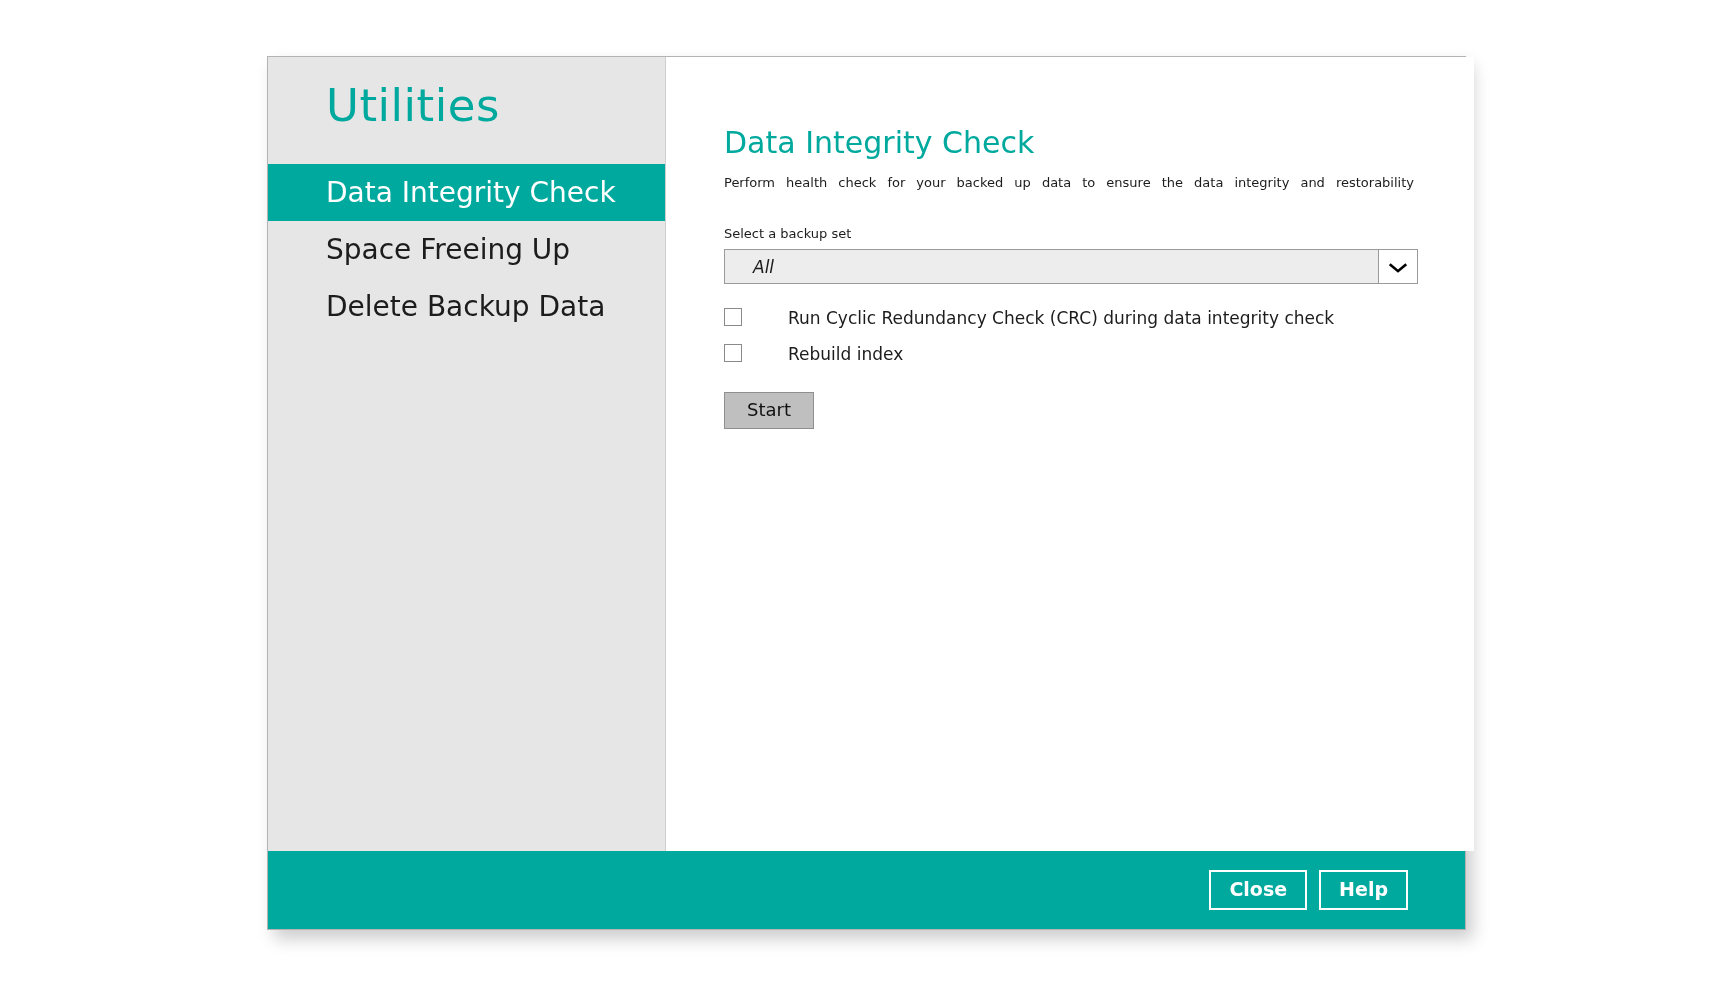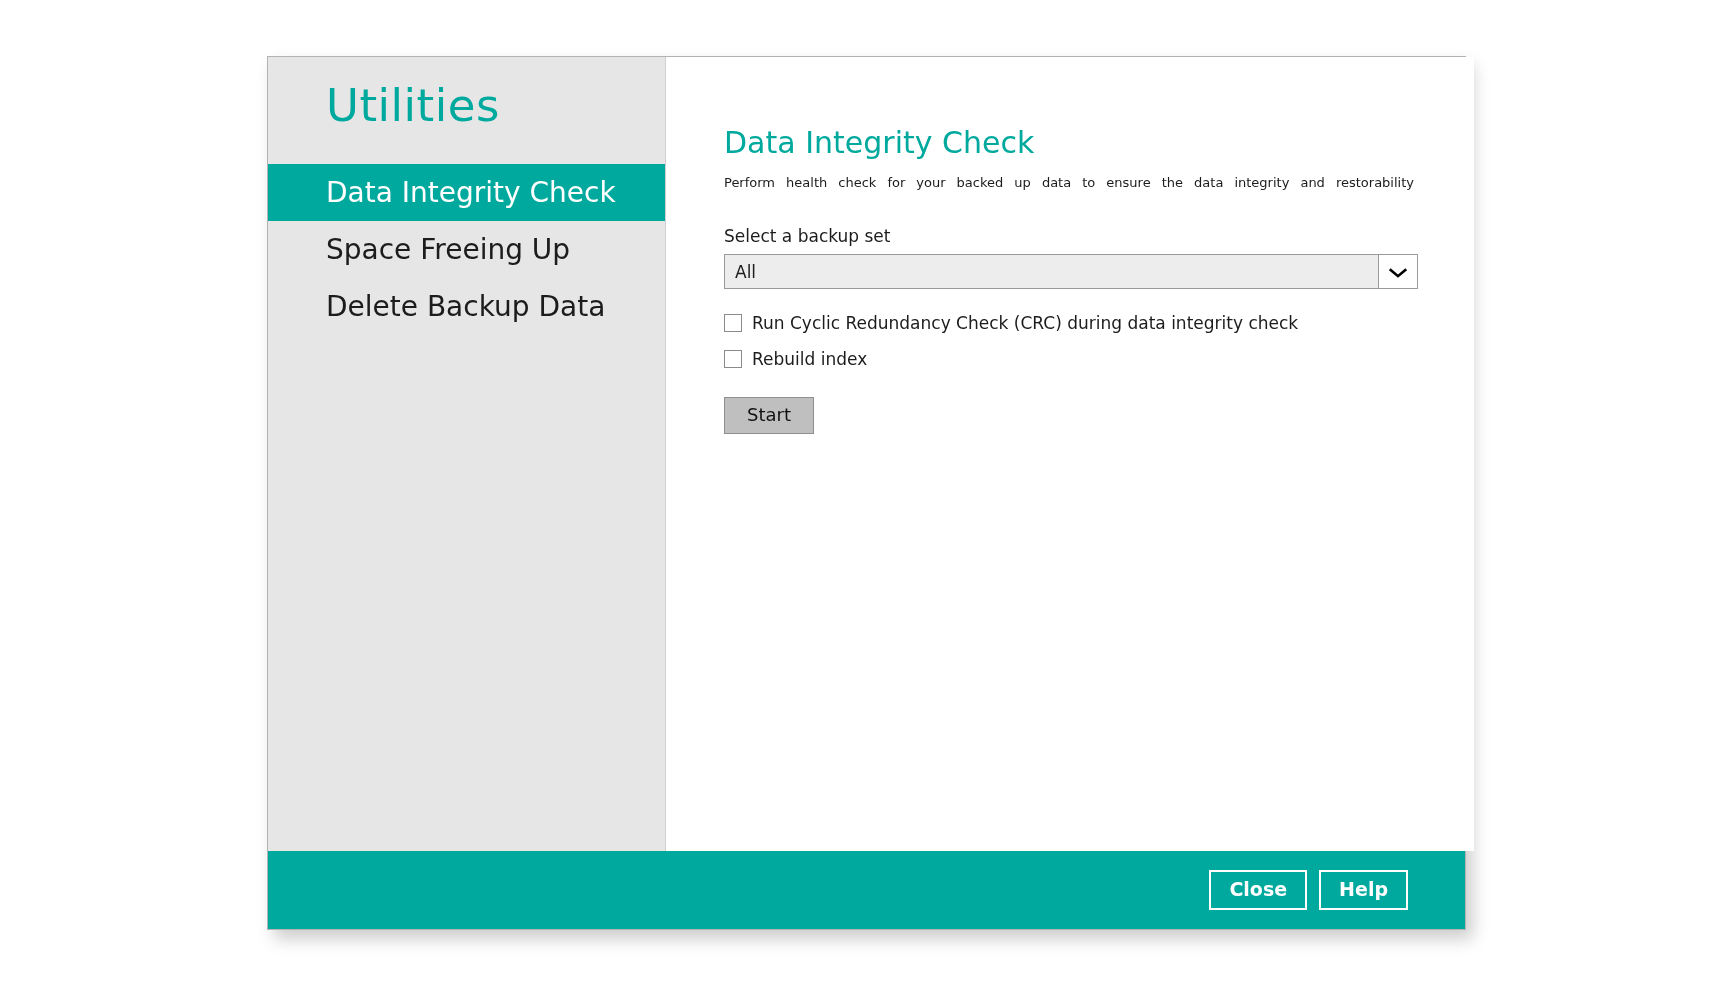--- a/index.html
+++ b/index.html
@@ -115,21 +115,21 @@
     max-width: 690px;
     user-select: none;
   }
   #content-desc::after {
     content: "";
     display: inline-block;
     width: 100%;
   }
 
   #select-label {
-    font-size: 17px;
+    font-size: 13px;
     color: #1c1c1c;
     margin: 0 0 8px 0;
     user-select: none;
   }
 
   
   #backup-set-select {
     width: 694px;
     height: 35px;
     box-sizing: border-box;
@@ -137,43 +137,44 @@
     border: 1px solid #9a9a9a;
     display: flex;
     align-items: center;
     position: relative;
     cursor: pointer;
     margin-bottom: 24px;
   }
   #backup-set-value {
     font-size: 17px;
     color: #1c1c1c;
-    padding-left: 10px;
+    padding-left: 28px;
     flex: 1 1 auto;
     user-select: none;
+    font-style: italic;
   }
   #backup-set-arrow {
     width: 38px;
     height: 33px;
     background: #ffffff;
     border-left: 1px solid #9a9a9a;
     display: flex;
     align-items: center;
     justify-content: center;
     flex: 0 0 38px;
   }
   #backup-set-arrow svg { display: block; }
 
   
   .checkbox-row {
     display: flex;
-    align-items: center;
     margin-bottom: 16px;
     cursor: pointer;
     width: fit-content;
+    gap: 36px;
   }
   .checkbox-box {
     width: 18px;
     height: 18px;
     border: 1px solid #8a8a8a;
     background: #ffffff;
     box-sizing: border-box;
     flex: 0 0 18px;
     margin-right: 10px;
   }

